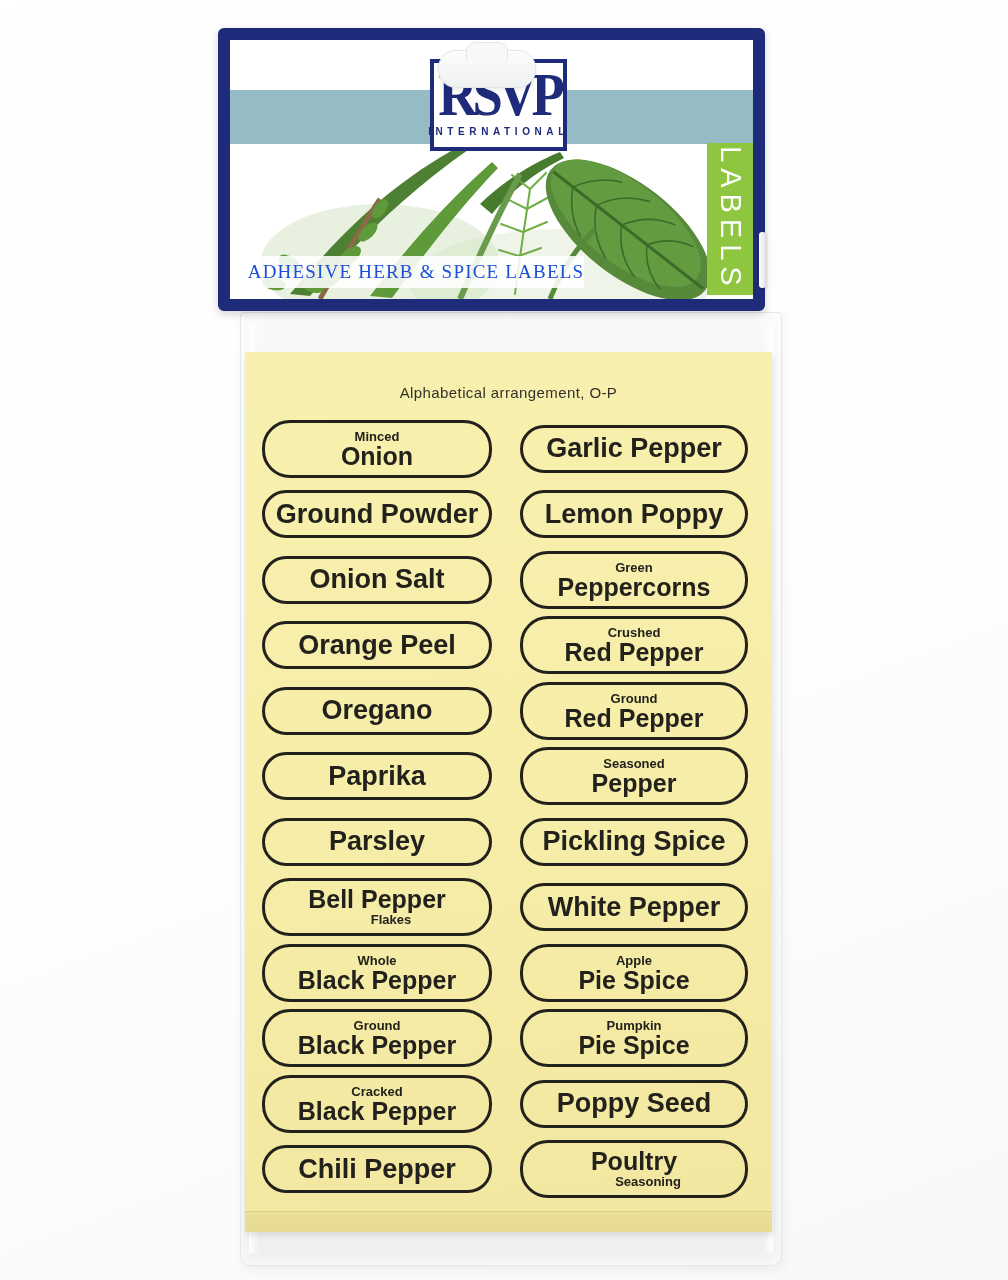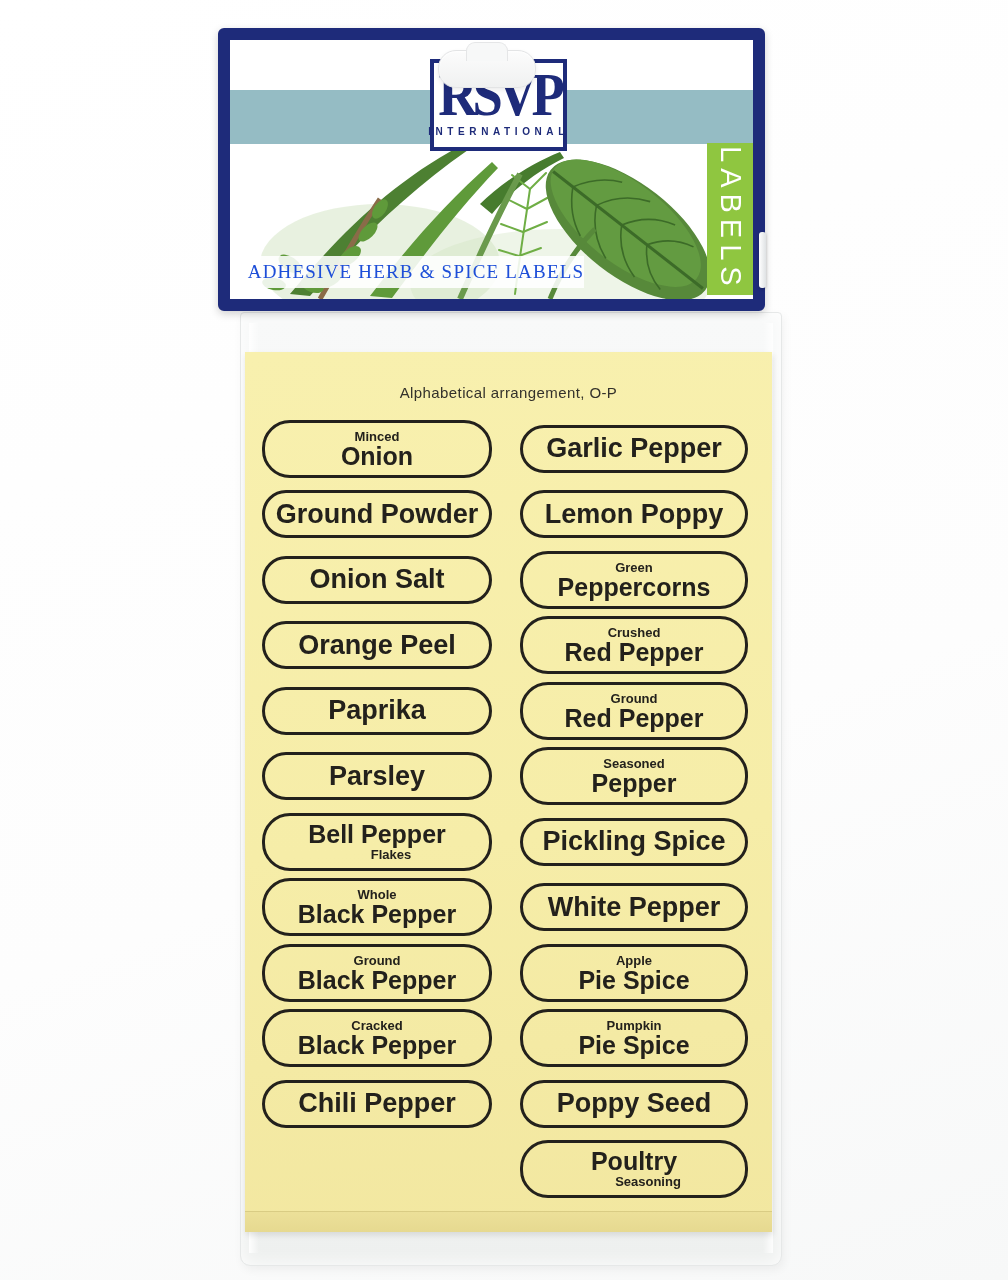--- a/index.html
+++ b/index.html
@@ -114,20 +114,26 @@
     </div>
   </div>
 
   <div class="row">
     <div class="spice-label single">
 
       <div class="main">Orange Peel</div>
     </div>
   </div>
 
+  <div class="row">
+    <div class="spice-label single">
+
+      <div class="main">Oregano</div>
+    </div>
+  </div>
 
   <div class="row">
     <div class="spice-label single">
 
       <div class="main">Paprika</div>
     </div>
   </div>
 
   <div class="row">
     <div class="spice-label single">

